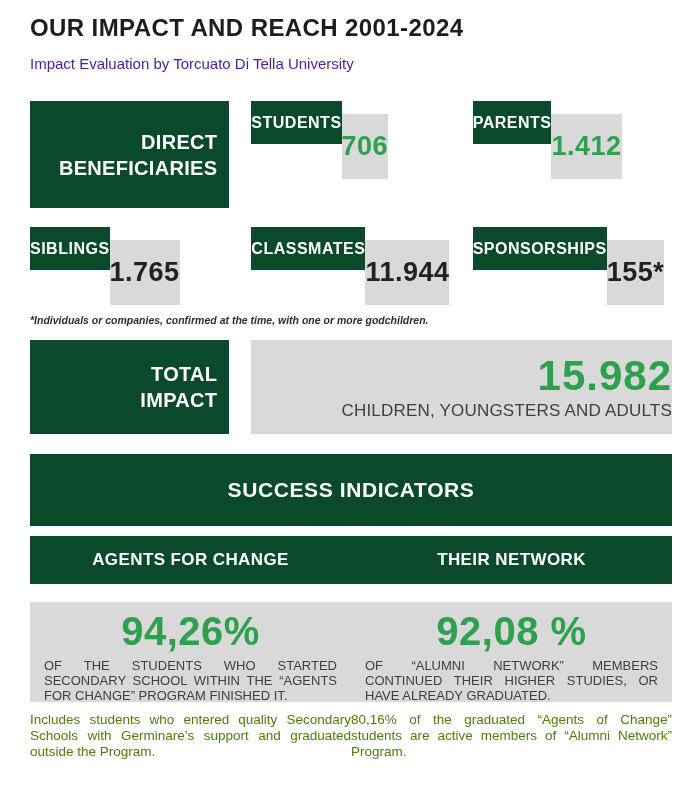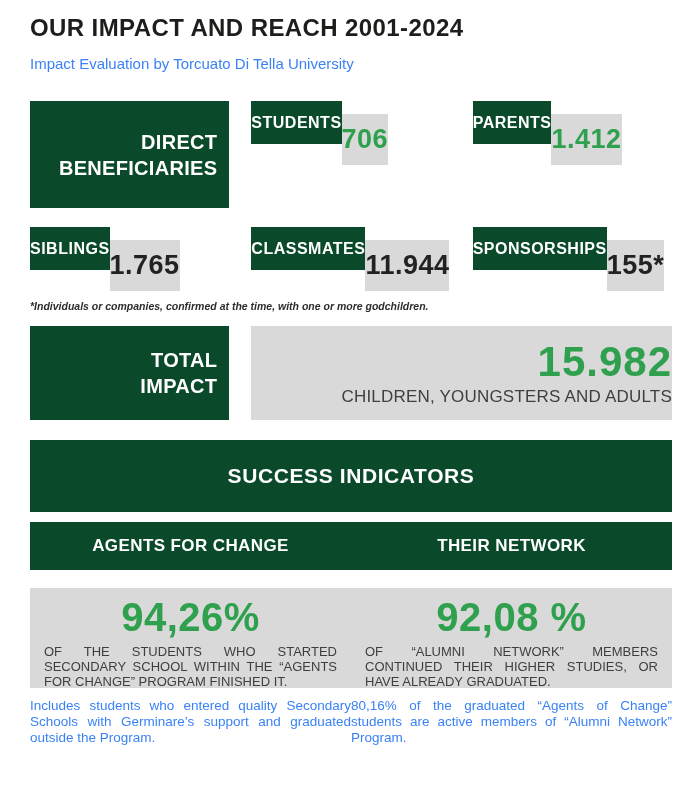--- a/index.html
+++ b/index.html
@@ -7,39 +7,39 @@
     --gr:#2fa04d;
     --gy:#d9d9d9;
     --ink:#1d1d1b;
   }
   *{box-sizing:border-box;}
   html,body{margin:0;padding:0;background:#fff;}
   body{width:700px;height:800px;font-family:"Liberation Sans",sans-serif;color:var(--ink);}
   .page{width:700px;height:800px;padding:14px 28px 0 30px;overflow:hidden;}
 
   .title{font-size:24px;font-weight:700;letter-spacing:0.4px;line-height:28px;color:#1d1d1b;}
-  .subtitle{margin-top:13px;font-size:15px;line-height:18px;color:#3b82f6;}
+  .subtitle{margin-top:13px;font-size:15px;line-height:18px;color:#4c1d95;}
 
   .grid3{display:grid;grid-template-columns:repeat(3,1fr);column-gap:22px;}
   .row1{margin-top:28px;}
   .row2{margin-top:19px;}
 
   .side-box{
     height:107px;background:var(--dk);color:#fff;
     display:flex;flex-direction:column;justify-content:center;align-items:flex-end;
     padding-right:12px;font-weight:700;font-size:20px;line-height:26px;letter-spacing:0.3px;
   }
   .stat{display:flex;}
   .stat-header{
     height:43px;background:var(--dk);color:#fff;
     display:flex;align-items:center;justify-content:center;
     font-weight:700;font-size:16px;letter-spacing:0.5px;
   }
   .stat-value{
-    height:51px;margin-top:13px;background:var(--gy);
+    height:65px;margin-top:13px;background:var(--gy);
     display:flex;align-items:center;justify-content:center;
     font-size:27px;font-weight:600;letter-spacing:0.5px;
   }
   .value-green{color:var(--gr);}
   .value-dark{color:#222;}
 
   .footnote{
     margin-top:9px;font-size:10.5px;line-height:13px;font-style:italic;font-weight:600;color:#2d2d2d;
   }
 
@@ -69,21 +69,21 @@
   .card{
     height:100px;background:var(--gy);padding:6px 14px 0 14px;
   }
   .card-value{
     text-align:center;color:var(--gr);font-size:40px;font-weight:600;line-height:46px;letter-spacing:0.5px;
   }
   .card-desc{
     margin-top:4px;font-size:13px;line-height:15px;color:#3e3e3e;text-align:justify;
   }
   .cards-notes{margin-top:10px;}
-  .card-note{font-size:13.5px;line-height:16px;color:#3b82f6;text-align:justify;}
+  .card-note{font-size:13.5px;line-height:16px;color:#4d7c0f;text-align:justify;}
 </style>
 </head>
 <body>
 
 <div class="page">
 
   <div class="title">OUR IMPACT AND REACH 2001-2024</div>
   <div class="subtitle">Impact Evaluation by Torcuato Di Tella University</div>
 
   <div class="grid3 row1">

